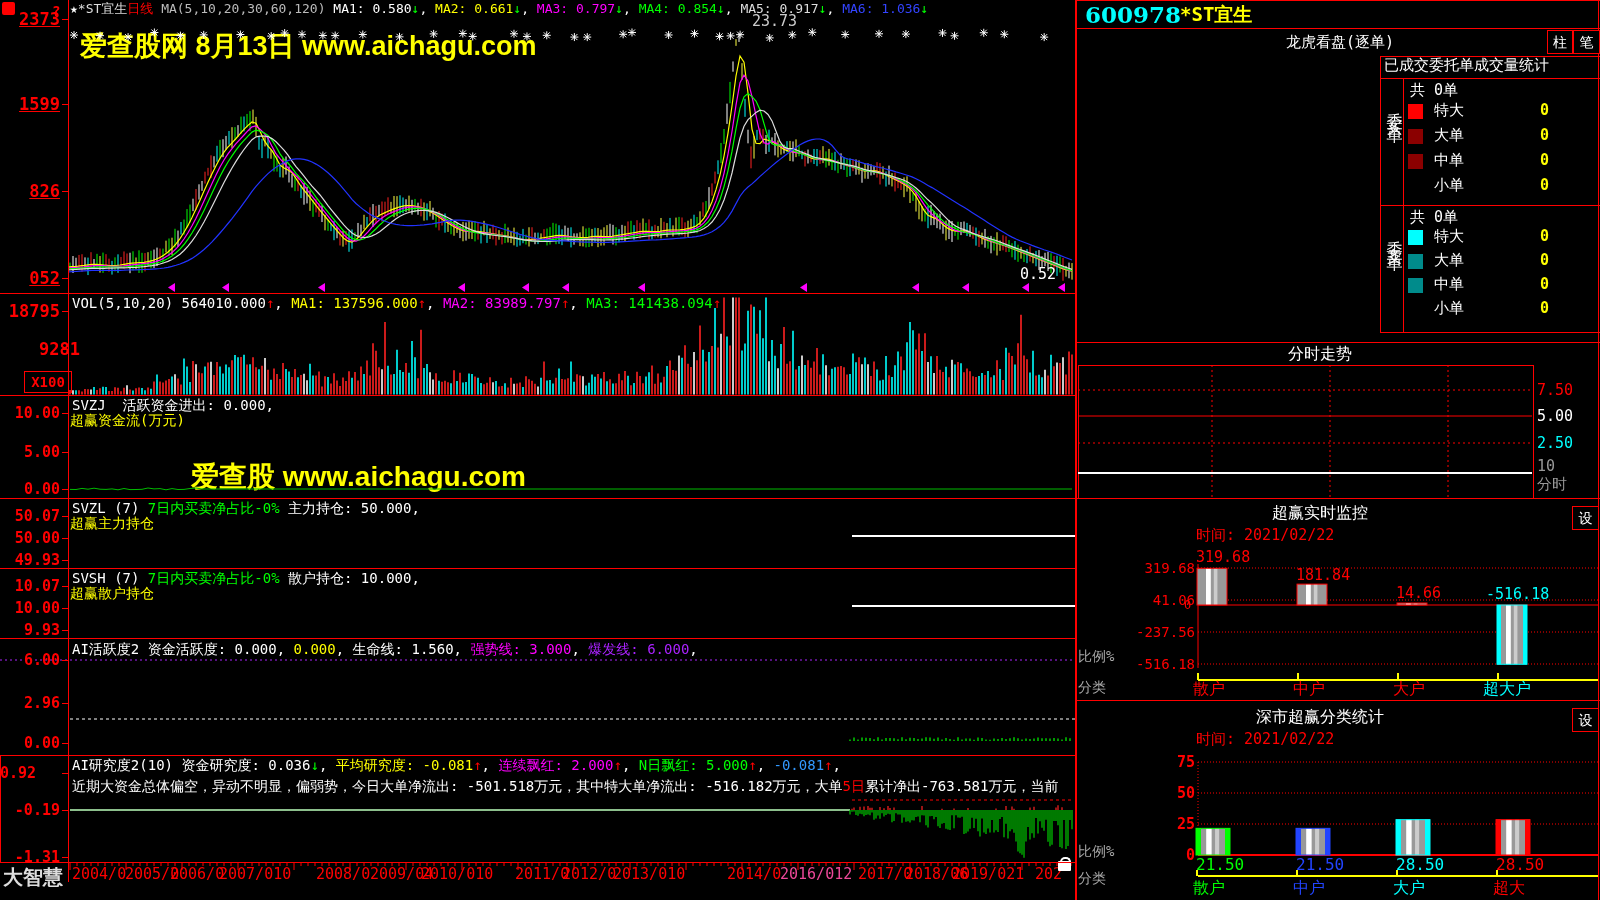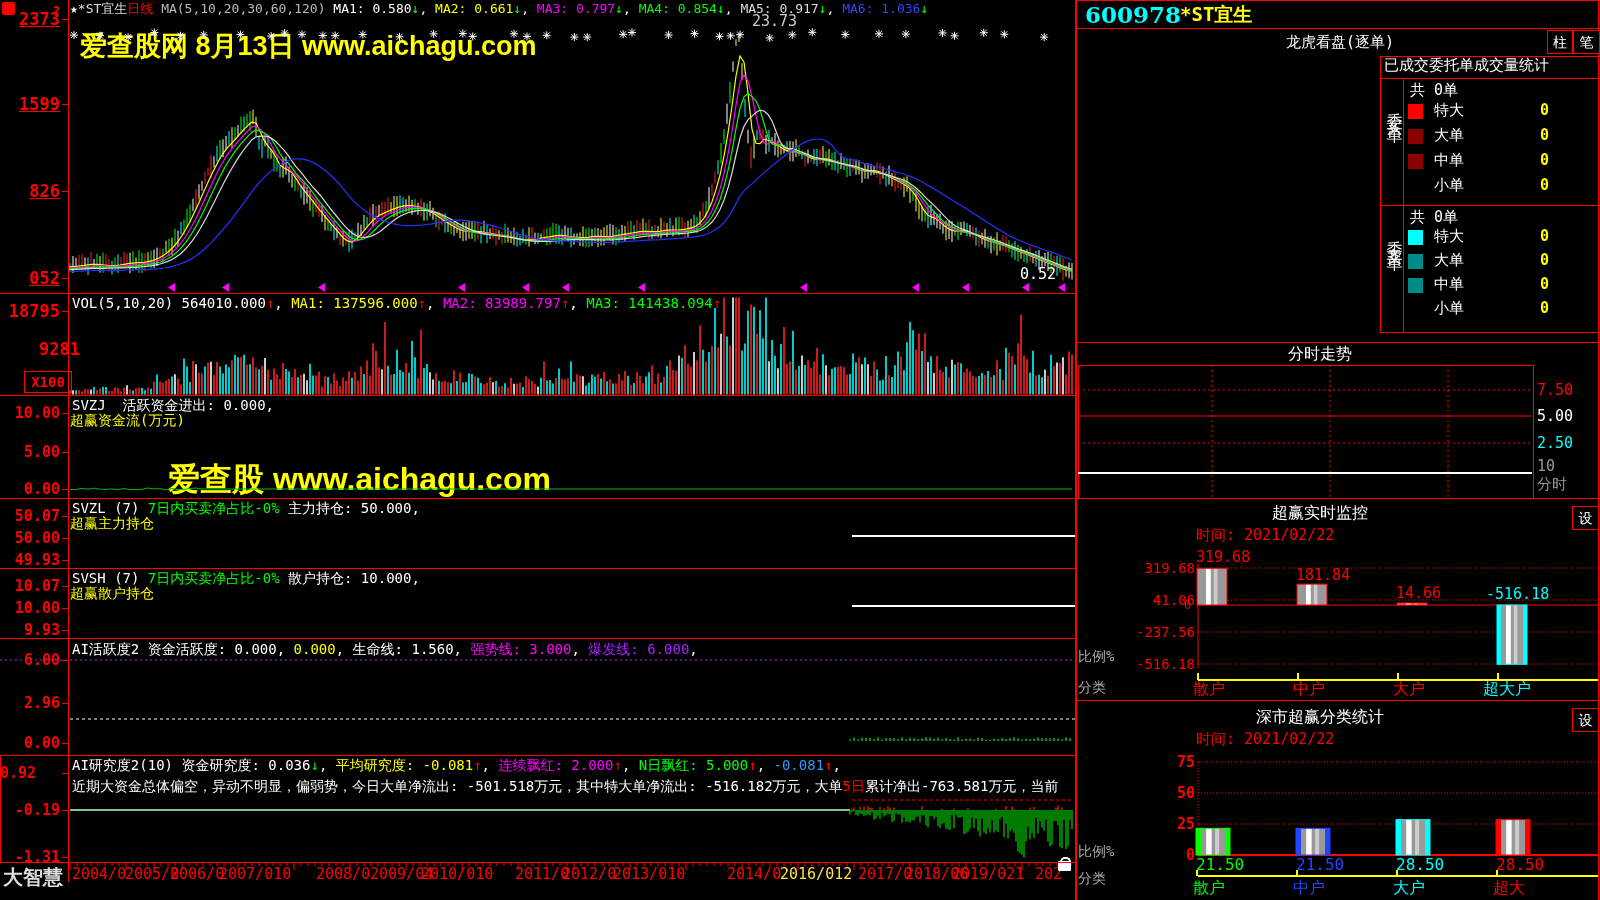--- a/index.html
+++ b/index.html
@@ -881,21 +881,21 @@
       <line x1="1063" y1="101.5" x2="1063" y2="64.24862276642816" stroke="#ffffff" stroke-width="1.6"></line>
       <line x1="1066" y1="101.5" x2="1066" y2="81.41043424400657" stroke="#ff2222" stroke-width="1.6"></line>
       <line x1="1069" y1="101.5" x2="1069" y2="58.49078118083999" stroke="#ff2222" stroke-width="1.6"></line>
       <line x1="1072" y1="101.5" x2="1072" y2="61.428650368160255" stroke="#ff2222" stroke-width="1.6"></line>
     </svg>
   <div style="position:absolute;left:24px;top:371px;width:46px;height:20px;border:1px solid #f00;
        color:#f00;text-align:center;font:bold 14px 'DejaVu Sans Mono',monospace;line-height:20px">X100</div>
 
   <div class="t wht" style="left:72px;top:397px">SVZJ  活跃资金进出: 0.000,</div>
   <div class="t yel" style="left:70px;top:412px">超赢资金流(万元)</div>
-  <div class="wm" style="left:168px;top:458px;font-size:32px">爱查股 www.aichagu.com</div>
+  <div class="wm" style="left:191px;top:458px;font-size:28px">爱查股 www.aichagu.com</div>
   <svg id="svzj-svg" width="1075" height="103" style="left:0;top:395px">
       <polyline points="70,94.4 76,94.5 82,93.4 88,94.2 94,93.2 100,94.2 106,94.4 112,93.9 118,94.8 124,93.5 130,94.6 136,94.5 142,94.3 148,93.0 154,93.9 160,93.6 166,94.8 172,93.6 178,94.5 184,94.4 190,93.5 196,93.0 202,94.0 208,94.0 214,94.0 220,94.0 226,94.0 232,94.0 238,94.0 244,94.0 250,94.0 256,94.0 262,94.0 268,94.0 274,94.0 280,94.0 286,94.0 292,94.0 298,94.0 304,94.0 310,94.0 316,94.0 322,94.0 328,94.0 334,94.0 340,94.0 346,94.0 352,94.0 358,94.0 364,94.0 370,94.0 376,94.0 382,94.0 388,94.0 394,94.0 400,94.0 406,94.0 412,94.0 418,94.0 424,94.0 430,94.0 436,94.0 442,94.0 448,94.0 454,94.0 460,94.0 466,94.0 472,94.0 478,94.0 484,94.0 490,94.0 496,94.0 502,94.0 508,94.0 514,94.0 520,94.0 526,94.0 532,94.0 538,94.0 544,94.0 550,94.0 556,94.0 562,94.0 568,94.0 574,94.0 580,94.0 586,94.0 592,94.0 598,94.0 604,94.0 610,94.0 616,94.0 622,94.0 628,94.0 634,94.0 640,94.0 646,94.0 652,94.0 658,94.0 664,94.0 670,94.0 676,94.0 682,94.0 688,94.0 694,94.0 700,94.0 706,94.0 712,94.0 718,94.0 724,94.0 730,94.0 736,94.0 742,94.0 748,94.0 754,94.0 760,94.0 766,94.0 772,94.0 778,94.0 784,94.0 790,94.0 796,94.0 802,94.0 808,94.0 814,94.0 820,94.0 826,94.0 832,94.0 838,94.0 844,94.0 850,94.0 856,94.0 862,94.0 868,94.0 874,94.0 880,94.0 886,94.0 892,94.0 898,94.0 904,94.0 910,94.0 916,94.0 922,94.0 928,94.0 934,94.0 940,94.0 946,94.0 952,94.0 958,94.0 964,94.0 970,94.0 976,94.0 982,94.0 988,94.0 994,94.0 1000,94.0 1006,94.0 1012,94.0 1018,94.0 1024,94.0 1030,94.0 1036,94.0 1042,94.0 1048,94.0 1054,94.0 1060,94.0 1066,94.0 1072,94.0" fill="none" stroke="#00bb00" stroke-width="1"></polyline>
     </svg>
 
   <div class="partrow" style="left:72px;top:500px;font-size:14px"><span style="color: rgb(255, 255, 255);">SVZL (7) </span><span style="color: rgb(0, 255, 0);">7日内买卖净占比-0%</span><span style="color: rgb(255, 255, 255);"> 主力持仓: 50.000,</span></div>
   <div class="t yel" style="left:70px;top:515px">超赢主力持仓</div>
   <div style="position:absolute;left:852px;top:535px;width:223px;height:2px;background:#fff"></div>
 
   <div class="partrow" style="left:72px;top:570px;font-size:14px"><span style="color: rgb(255, 255, 255);">SVSH (7) </span><span style="color: rgb(0, 255, 0);">7日内买卖净占比-0%</span><span style="color: rgb(255, 255, 255);"> 散户持仓: 10.000,</span></div>
   <div class="t yel" style="left:70px;top:585px">超赢散户持仓</div>
@@ -1258,21 +1258,21 @@
       <div class="t" style="left: 125px; top: 866px; color: rgb(255, 0, 0); font-size: 15px;">2005/0</div>
       <div class="t" style="left: 170px; top: 866px; color: rgb(255, 0, 0); font-size: 15px;">2006/0</div>
       <div class="t" style="left: 219px; top: 866px; color: rgb(255, 0, 0); font-size: 15px;">2007/010</div>
       <div class="t" style="left: 316px; top: 866px; color: rgb(255, 0, 0); font-size: 15px;">2008/0</div>
       <div class="t" style="left: 370px; top: 866px; color: rgb(255, 0, 0); font-size: 15px;">2009/04</div>
       <div class="t" style="left: 421px; top: 866px; color: rgb(255, 0, 0); font-size: 15px;">2010/010</div>
       <div class="t" style="left: 515px; top: 866px; color: rgb(255, 0, 0); font-size: 15px;">2011/0</div>
       <div class="t" style="left: 562px; top: 866px; color: rgb(255, 0, 0); font-size: 15px;">2012/0</div>
       <div class="t" style="left: 613px; top: 866px; color: rgb(255, 0, 0); font-size: 15px;">2013/010</div>
       <div class="t" style="left: 727px; top: 866px; color: rgb(255, 0, 0); font-size: 15px;">2014/0</div>
-      <div class="t" style="left: 780px; top: 866px; color: #fde047; font-size: 15px;">2016/012</div>
+      <div class="t" style="left: 780px; top: 866px; color: #ec4899; font-size: 15px;">2016/012</div>
       <div class="t" style="left: 858px; top: 866px; color: rgb(255, 0, 0); font-size: 15px;">2017/0</div>
       <div class="t" style="left: 905px; top: 866px; color: rgb(255, 0, 0); font-size: 15px;">2018/06</div>
       <div class="t" style="left: 952px; top: 866px; color: rgb(255, 0, 0); font-size: 15px;">2019/021</div>
       <div class="t" style="left: 1035px; top: 866px; color: rgb(255, 0, 0); font-size: 15px;">202</div>
     </div>
   <div class="t" style="left:3px;top:866px;color:#dddddd;font-size:20px;font-weight:bold">大智慧</div>
   <div style="position:absolute;left:1058px;top:861px;width:13px;height:10px;background:#fff;border-radius:1px"></div>
   <div style="position:absolute;left:1060px;top:857px;width:7px;height:6px;border:2px solid #fff;
        border-bottom:none;border-radius:5px 5px 0 0"></div>
 

